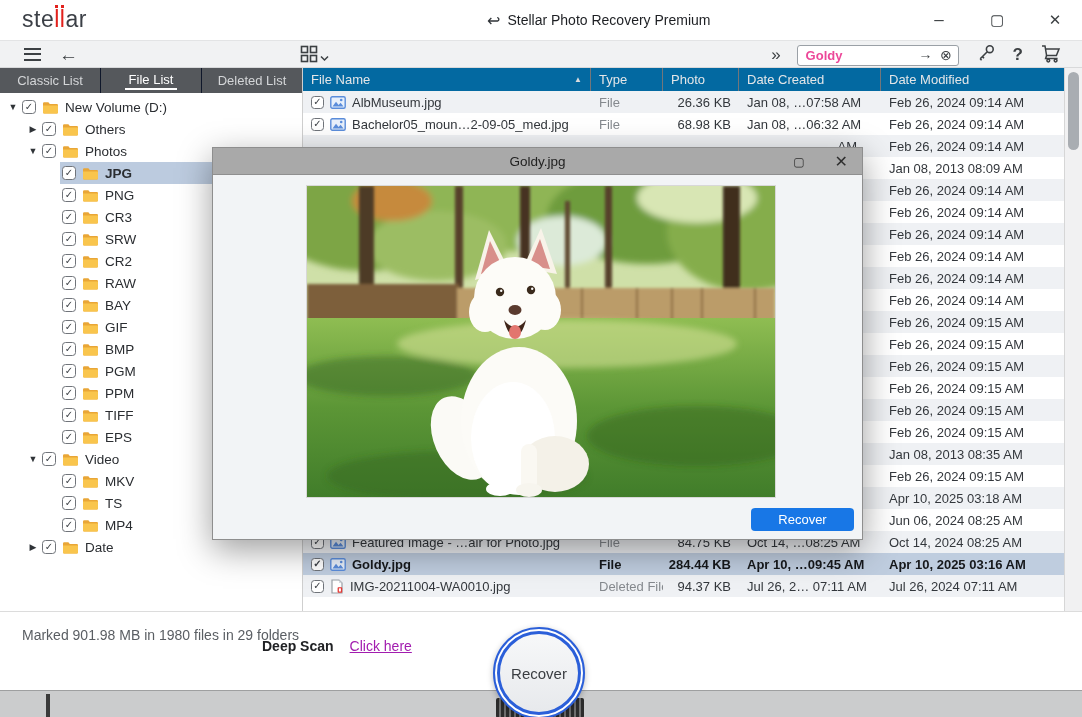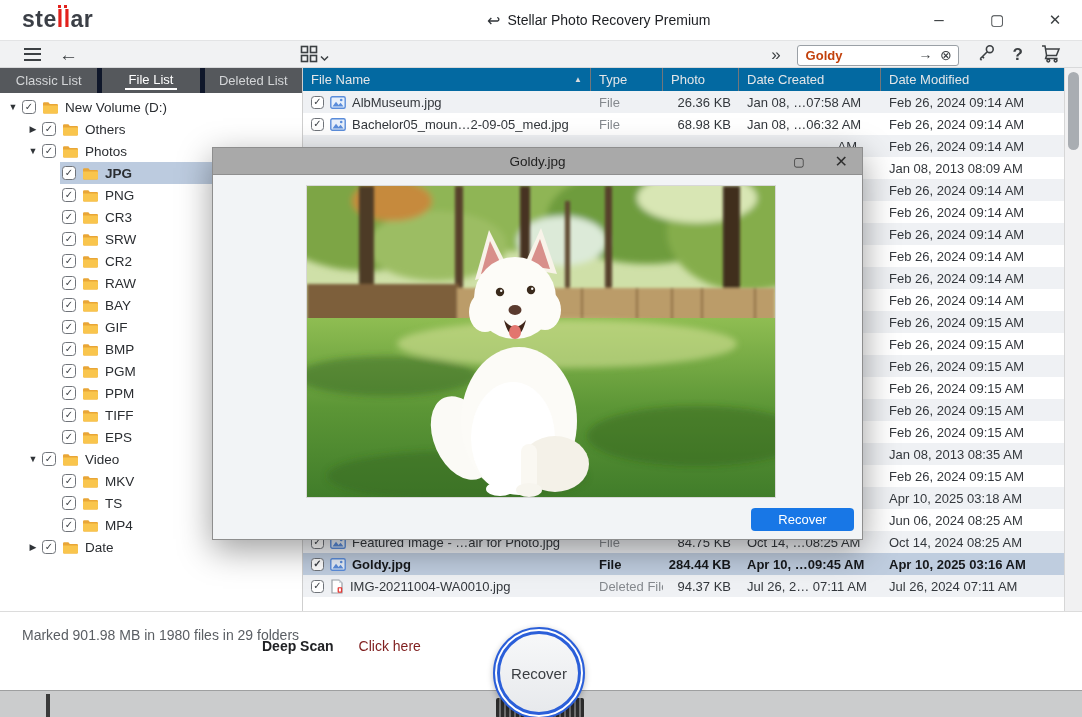--- a/index.html
+++ b/index.html
@@ -1,50 +1,50 @@
 <!DOCTYPE html>
 <html><head>
 <meta charset="utf-8">
 <style>
   * { margin:0; padding:0; box-sizing:border-box; }
   html,body { width:1082px; height:717px; overflow:hidden; }
   body { font-family:"Liberation Sans", sans-serif; background:#fff; position:relative; color:#2a2d31; }
 
   
   .titlebar { height:40px; background:#fff; position:relative; display:flex; align-items:center; }
-  .brand { position:absolute; left:22px; top:6px; font-size:23px; font-weight:bold; color:#3b3f46; letter-spacing:.5px; }
+  .brand { position:absolute; left:22px; top:6px; font-size:23px; font-weight:normal; color:#3b3f46; letter-spacing:.5px; }
   .brand .mid { color:#e2211c; position:relative; }
   .brand .mid .dot { position:absolute; width:3px; height:3px; background:#e2211c; top:-1px; }
   .brand .mid .d1 { left:1px; } .brand .mid .d2 { left:7px; }
   .app-title { position:absolute; left:487px; top:0; height:40px; display:flex; align-items:center; gap:7px; font-size:14px; color:#1d1f23; }
   .return-ic { font-size:16px; color:#2f3337; }
   .win-controls { position:absolute; right:18px; top:0; height:40px; display:flex; align-items:center; gap:40px; color:#3c4043; }
   .win-btn { font-size:15px; cursor:default; width:18px; text-align:center; }
 
   
   .toolbar { height:28px; background:#f1f2f3; border-top:1px solid #e3e4e5; border-bottom:1px solid #d8d9da; position:relative; display:flex; align-items:center; }
   .tb-left { display:flex; align-items:center; gap:18px; padding-left:24px; }
   .hamburger { display:flex; flex-direction:column; gap:3.5px; }
   .hamburger span { width:17px; height:2px; background:#3c4043; }
   .back-arrow { font-size:19px; color:#3c4043; line-height:1; }
   .grid-group { position:absolute; left:300px; top:4px; display:flex; align-items:flex-end; }
   .tb-right { position:absolute; right:20px; top:0; height:28px; display:flex; align-items:center; gap:17px; }
   .chev2 { font-size:17px; color:#3c4043; letter-spacing:-1px; }
   .searchbox { position:relative; width:162px; height:21px; }
   .searchbox input { width:100%; height:100%; border:1px solid #9aa0a6; border-radius:3px; background:#fff;
-      font-family:"Liberation Sans",sans-serif; font-size:13px; font-weight:bold; color:#c2410c; padding:0 44px 0 8px; outline:none; }
+      font-family:"Liberation Sans",sans-serif; font-size:13px; font-weight:bold; color:#ec4899; padding:0 44px 0 8px; outline:none; }
   .sb-go { position:absolute; right:26px; top:1px; font-size:14px; color:#3c4043; }
   .sb-clear { position:absolute; right:7px; top:2px; font-size:14px; color:#3c4043; }
   .q-icon { font-size:17px; font-weight:bold; color:#3c4043; }
 
   
   .content { height:544px; display:flex; background:#fff; border-bottom:1px solid #dcdcdc; }
   .sidebar { width:303px; border-right:1px solid #cfcfcf; display:flex; flex-direction:column; }
   .tabbar { height:25px; background:#55585c; display:flex; }
-  .tab { flex:1; display:flex; align-items:center; justify-content:center; font-size:13px; color:#d4d6d8; border-right:5px solid #0f172a; cursor:default; }
+  .tab { flex:1; display:flex; align-items:center; justify-content:center; font-size:13px; color:#d4d6d8; border-right:1px solid #0f172a; cursor:default; }
   .tab:last-child { border-right:none; }
   .tab.active span { color:#fff; border-bottom:2px solid #fff; padding:0 4px 1px; }
   .tree { flex:1; background:#fff; padding-top:3px; overflow:hidden; }
   .tree-row { height:22px; display:flex; align-items:center; font-size:13.5px; color:#2a2d31; }
   .tree-row .indent { flex:none; }
   .tree-inner { flex:1; height:100%; display:flex; align-items:center; gap:6px; padding-left:2px; }
   .tree-row.selected .tree-inner { background:#bccbdf; }
   .tree-row.selected .lbl { font-weight:bold; }
   .exp { width:14px; font-size:9px; color:#2f3337; text-align:center; flex:none; }
   .cbx { width:14px; height:14px; border:1.5px solid #70747a; border-radius:3.5px; background:#fff; flex:none;
@@ -70,21 +70,21 @@
   .td.dcfrag { justify-content:flex-end; padding-right:24px; }
   .td.gray { color:#85898e; }
   .vscroll { width:18px; background:#f1f1f2; border-left:1px solid #d6d6d6; position:relative; }
   .vthumb { position:absolute; left:3px; width:11px; border-radius:6px; background:#a9adb2; top:4px; height:78px; }
 
   
   .footer { height:78px; background:#fff; position:relative; }
   .marked { position:absolute; left:22px; top:14px; width:300px; font-size:14px; line-height:19px; color:#5a5e63; }
   .deepscan { position:absolute; left:262px; top:26px; font-size:14px; color:#202124; }
   .deepscan b { font-weight:bold; }
-  .clickhere { color:#7f1d1d; margin-left:25px; cursor:pointer; }
+  .clickhere { color:#a21caf; text-decoration:underline; margin-left:16px; cursor:pointer; }
   .recover-circle { position:absolute; left:493px; top:15px; width:92px; height:92px; border-radius:50%;
       border:2px solid #2b5fd9; padding:2px; background:#fff; z-index:12; box-shadow:0 2px 6px rgba(0,0,0,.25); }
   .recover-face { width:100%; height:100%; border-radius:50%; border:3px solid #2b5fd9;
       background:linear-gradient(#f7f8f9,#e7e9ec); display:flex; align-items:center; justify-content:center;
       font-size:15px; color:#3a3d41; }
 
   
   .taskbar { position:absolute; left:0; bottom:0; width:1082px; height:27px; background:#cbcccd; border-top:1px solid #9e9fa0; }
   .tb-tick { position:absolute; left:46px; top:3px; width:4px; height:24px; background:#3a3a3a; }
   .tb-appicon { position:absolute; left:496px; top:7px; width:88px; height:20px; border-radius:2px;

